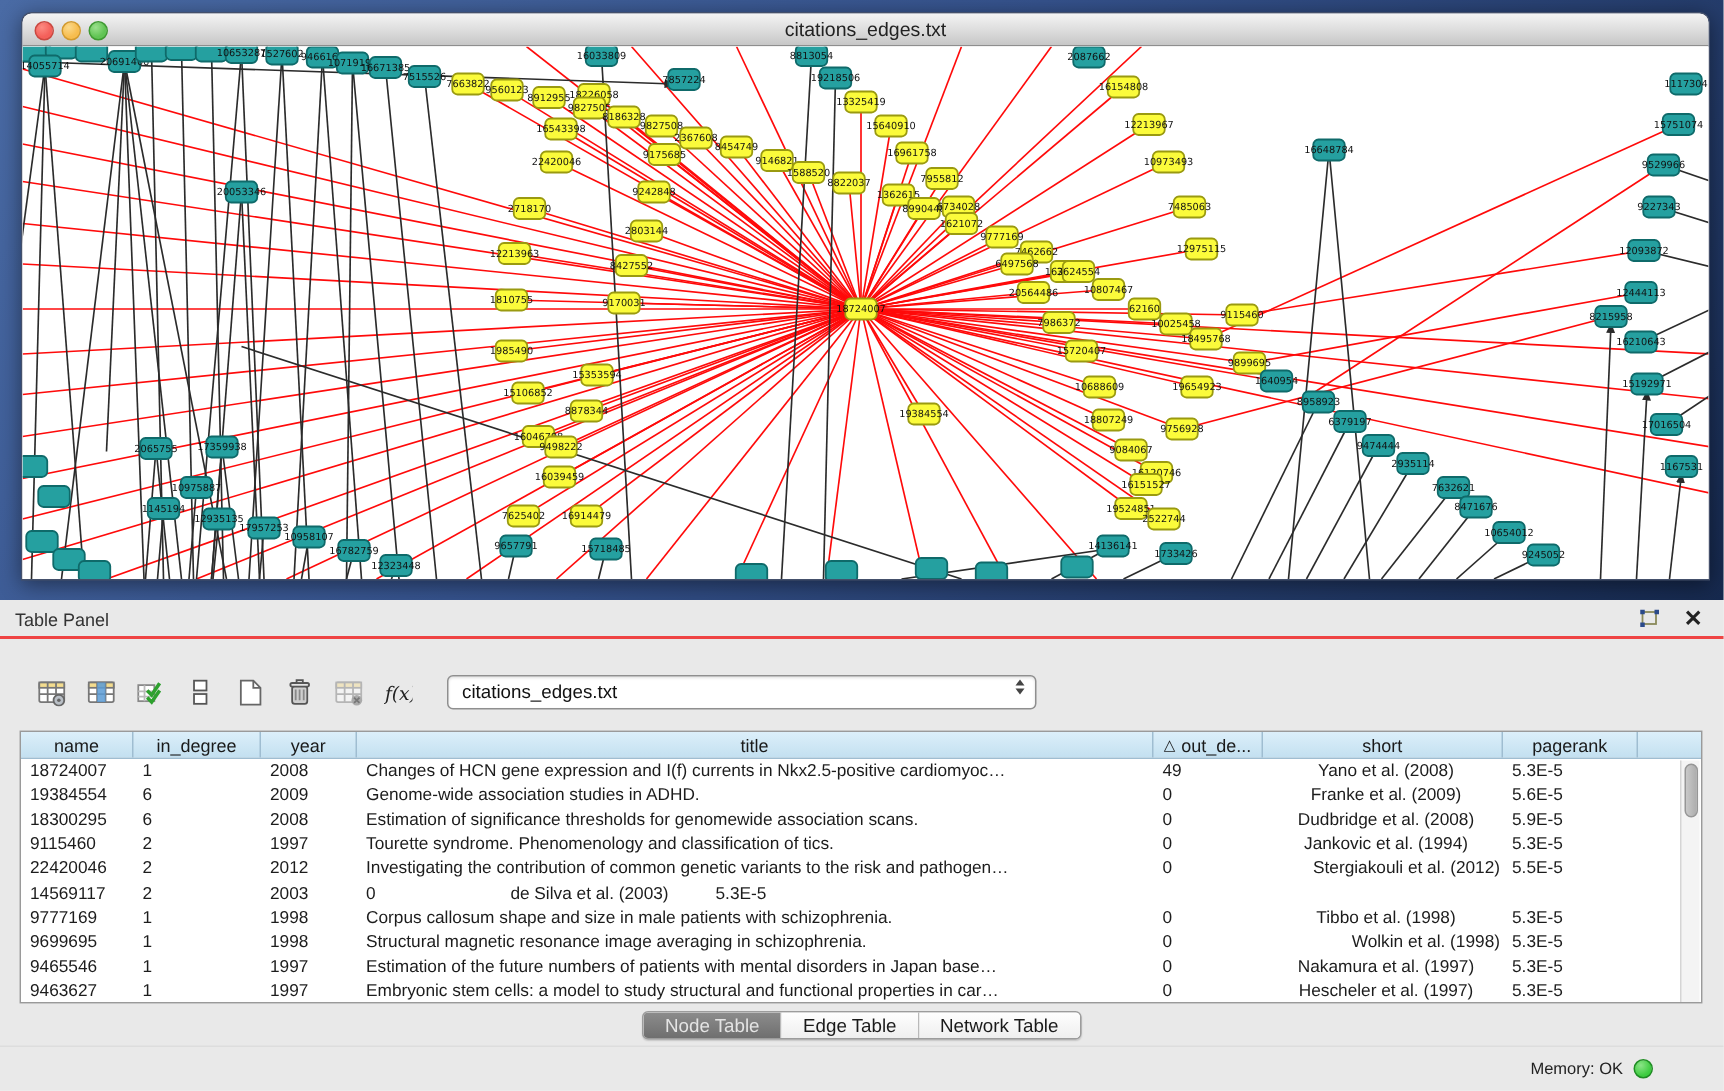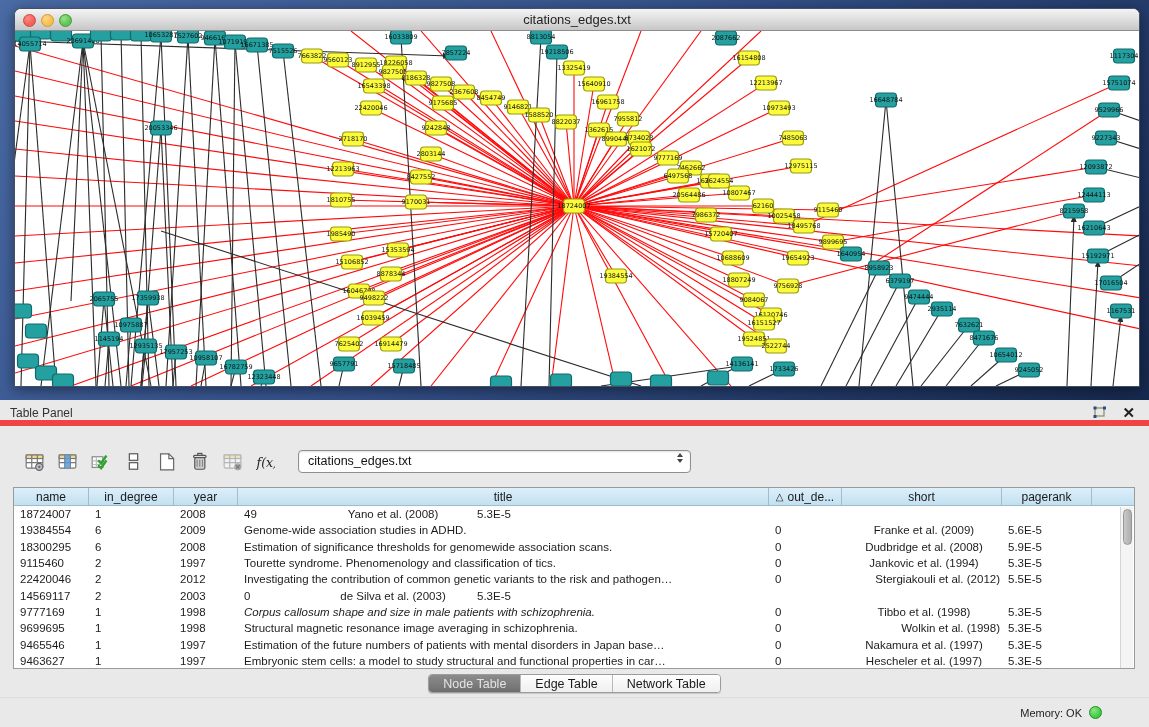--- a/index.html
+++ b/index.html
@@ -23,21 +23,21 @@
   .tl.green  { left:44px; background:radial-gradient(circle at 35% 30%,#9BE08D,#61C454 60%); border:1px solid #3F9A32; }
   .canvas-wrap { position:absolute; left:0; top:22px; width:1124px; height:355px;
     background:#fff; overflow:hidden; }
   svg.netsvg { display:block; }
   .netsvg text { font-family:"DejaVu Sans", sans-serif; }
 
   
   .panel { position:absolute; left:0; top:400px; width:1149px; height:327px;
     background:#E9E9E9; }
   .panel-head { position:absolute; left:0; top:0; width:100%; height:26px;
-    border-bottom:6px solid #ef4444; }
+    border-bottom:2px solid #ef4444; }
   .panel-title { position:absolute; left:10px; top:6px; font-size:12px; color:#333; }
   .float-btn { position:absolute; right:40px; top:6px; width:18px; height:16px; cursor:default; }
   .close-btn { position:absolute; right:14px; top:3px; font-size:15px; font-weight:bold;
     color:#222; line-height:20px; }
 
   .toolbar { position:absolute; left:20px; top:45px; height:32px; display:flex; align-items:center; }
   .tbtn { width:28px; height:28px; margin-right:5px; display:flex; align-items:center;
     justify-content:center; border-radius:3px; }
   .tbtn svg { width:19px; height:19px; }
   .combo { position:relative; margin-left:14px; width:393px; height:23px; background:#fff;
@@ -903,20 +903,21 @@
         <div class="hc" style="width: 90px;">
           <span>pagerank</span>
         </div>
         <div class="hc" style="flex: 1 1 0%; border-right: none;"></div>
       </div>
     <div id="gbody">
         <div class="gr">
           <div class="c" style="width: 75px; text-align: left;">18724007</div>
           <div class="c" style="width: 85px; text-align: left;">1</div>
           <div class="c" style="width: 64px; text-align: left;">2008</div>
+          <div class="c" style="width: 531px; text-align: left;">Changes of HCN gene expression and I(f) currents in Nkx2.5-positive cardiomyoc…</div>
           <div class="c" style="width: 73px; text-align: left;">49</div>
           <div class="c" style="width: 160px; text-align: center;">Yano et al. (2008)</div>
           <div class="c" style="width: 90px; text-align: left;">5.3E-5</div>
         </div>
         <div class="gr">
           <div class="c" style="width: 75px; text-align: left;">19384554</div>
           <div class="c" style="width: 85px; text-align: left;">6</div>
           <div class="c" style="width: 64px; text-align: left;">2009</div>
           <div class="c" style="width: 531px; text-align: left;">Genome-wide association studies in ADHD.</div>
           <div class="c" style="width: 73px; text-align: left;">0</div>
@@ -955,21 +956,21 @@
           <div class="c" style="width: 85px; text-align: left;">2</div>
           <div class="c" style="width: 64px; text-align: left;">2003</div>
           <div class="c" style="width: 73px; text-align: left;">0</div>
           <div class="c" style="width: 160px; text-align: center;">de Silva et al. (2003)</div>
           <div class="c" style="width: 90px; text-align: left;">5.3E-5</div>
         </div>
         <div class="gr">
           <div class="c" style="width: 75px; text-align: left;">9777169</div>
           <div class="c" style="width: 85px; text-align: left;">1</div>
           <div class="c" style="width: 64px; text-align: left;">1998</div>
-          <div class="c" style="width: 531px; text-align: left; font-style: italic;">Corpus callosum shape and size in male patients with schizophrenia.</div>
+          <div class="c" style="width: 531px; text-align: left;">Corpus callosum shape and size in male patients with schizophrenia.</div>
           <div class="c" style="width: 73px; text-align: left;">0</div>
           <div class="c" style="width: 160px; text-align: center;">Tibbo et al. (1998)</div>
           <div class="c" style="width: 90px; text-align: left;">5.3E-5</div>
         </div>
         <div class="gr">
           <div class="c" style="width: 75px; text-align: left;">9699695</div>
           <div class="c" style="width: 85px; text-align: left;">1</div>
           <div class="c" style="width: 64px; text-align: left;">1998</div>
           <div class="c" style="width: 531px; text-align: left;">Structural magnetic resonance image averaging in schizophrenia.</div>
           <div class="c" style="width: 73px; text-align: left;">0</div>

